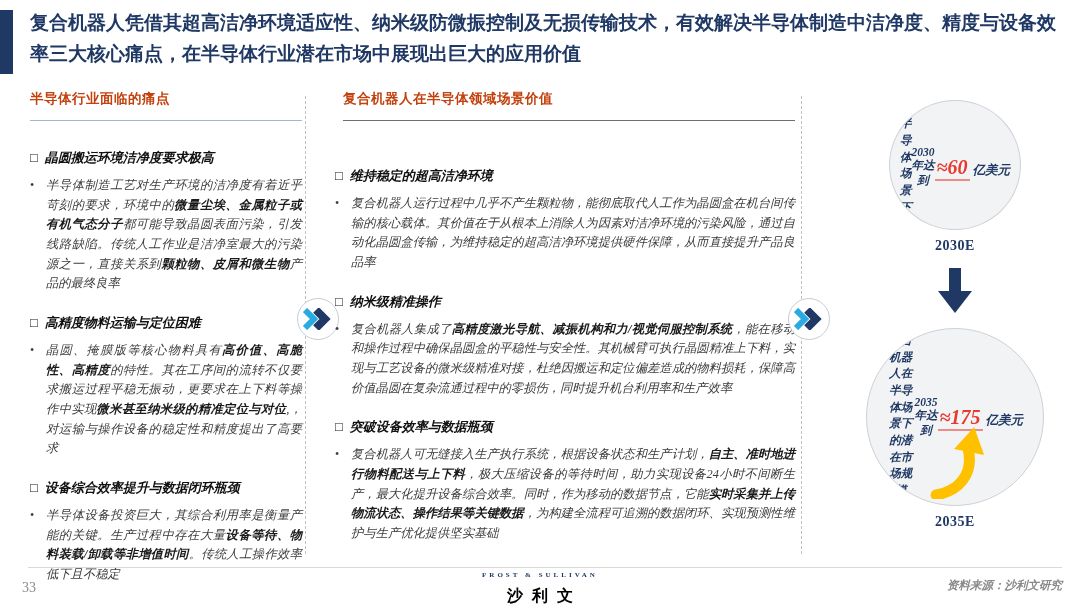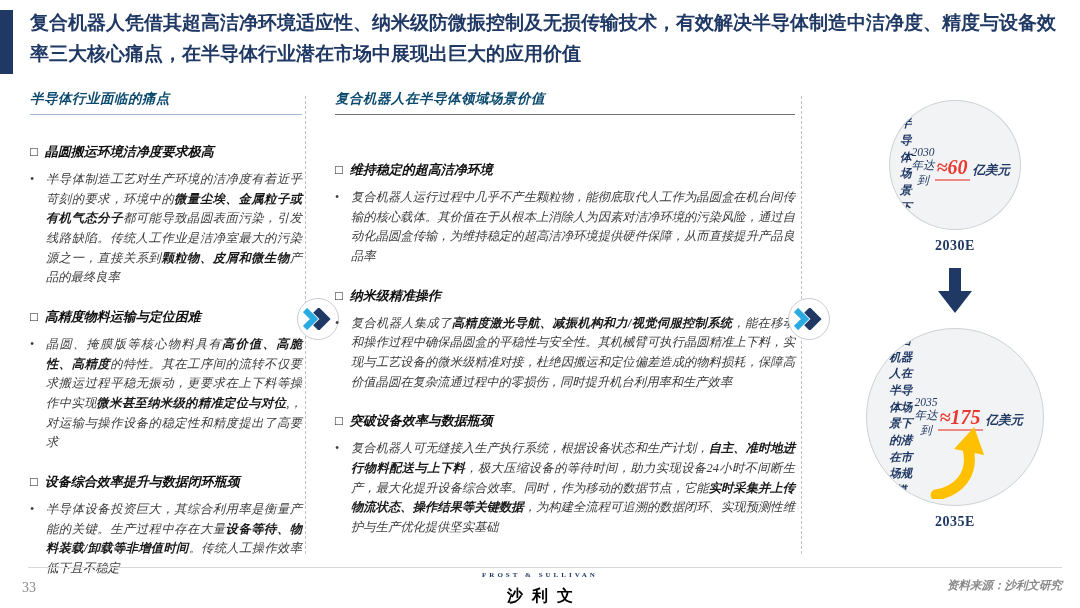--- a/index.html
+++ b/index.html
@@ -19,25 +19,25 @@
     font-family:"Liberation Serif", serif;
   }
 
   
   .col { position:absolute; top:90px; }
   .col-left   { left:30px;  width:272px; }
   .col-middle { left:335px; width:460px; }
   .col-right  { left:845px; width:220px; text-align:center; }
 
   .col-header {
-    font-size:13.5px; font-weight:bold; font-style:italic; color:#0c4a6e;
-    padding-bottom:6px; letter-spacing:.5px;
+    font-size:13.5px; font-weight:bold; color:#c2410c;
+    padding-bottom:12px; letter-spacing:.5px;
   }
   .col-left .col-header   { border-bottom:1px solid #9DB9D9; }
-  .col-middle .col-header { border-bottom:1px solid #6f6f6f; }
+  .col-middle .col-header { border-bottom:1px solid #6f6f6f;margin-left:8px; }
 
   .sections-left   { margin-top:28px; }
   .sections-middle { margin-top:46px; }
   .section { margin-bottom:20px; }
   .section-heading {
     font-size:13px; font-weight:bold; color:#111; margin-bottom:9px;
     display:flex; align-items:baseline; font-style:italic;
   }
   .square-marker { font-style:normal; font-weight:bold; margin-right:7px; font-size:13px; color:#111; }
   .bullet-row { display:flex; }
@@ -59,21 +59,21 @@
 
   
   .market-circle {
     background:#F2F3F4; border:1px solid #CDD1D6; border-radius:50%;
     margin:0 auto; position:relative; display:flex; flex-direction:row;
     align-items:center; justify-content:center; overflow:hidden;
   }
   .circle-sm { width:132px; height:130px; margin-top:10px; padding:10px 14px 26px; }
   .circle-lg { width:178px; height:178px; padding:14px 20px 34px; margin-top:14px; }
   .circle-title { font-size:11.5px; font-weight:bold; font-style:italic; color:#1F3864; line-height:1.45; }
-  .circle-year  { font-size:11.5px; font-weight:normal; font-style:italic; color:#1F3864; margin-top:19px; }
+  .circle-year  { font-size:11.5px; font-weight:bold; font-style:italic; color:#1F3864; margin-top:19px; }
   .circle-value { margin-top:20px; white-space:nowrap;text-align:right; }
   .approx { font-size:20px; font-weight:bold; font-style:italic; color:#E8382F;
             border-bottom:2px solid #ED8B86; padding:0 2px 1px; }
   .unit { font-size:12.5px; font-weight:bold; font-style:italic; color:#1F3864; margin-left:3px; }
   .year-label { font-size:14px; font-weight:bold; color:#1F3864; margin-top:8px; letter-spacing:.5px; }
   .down-arrow { margin:14px auto 0; display:block; }
   .swoosh { position:absolute; bottom:6px; left:50%; transform:translateX(-42%); }
 
   
   .footer-line { position:absolute; left:28px; right:18px; top:567px; border-top:1px solid #D9D9D9; }

